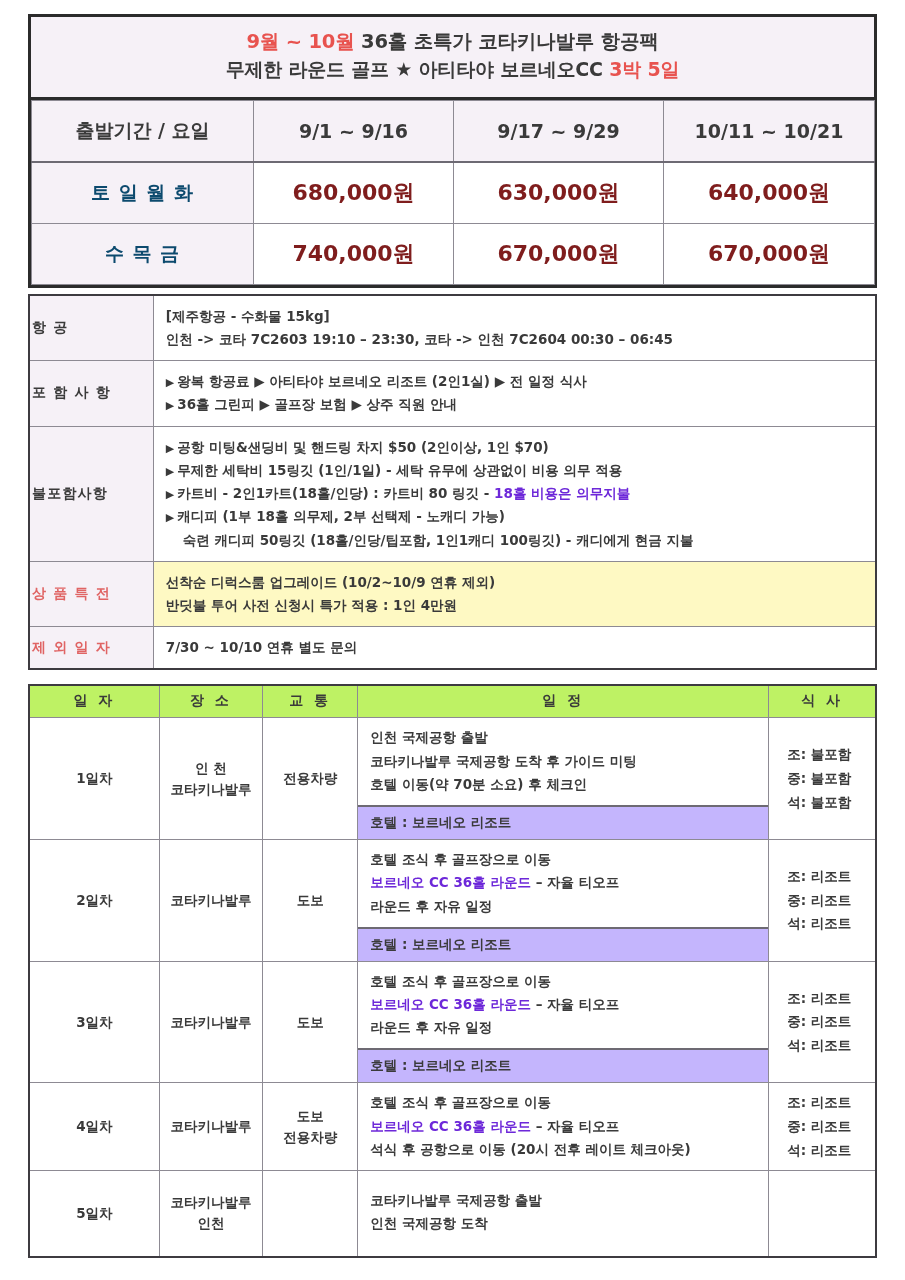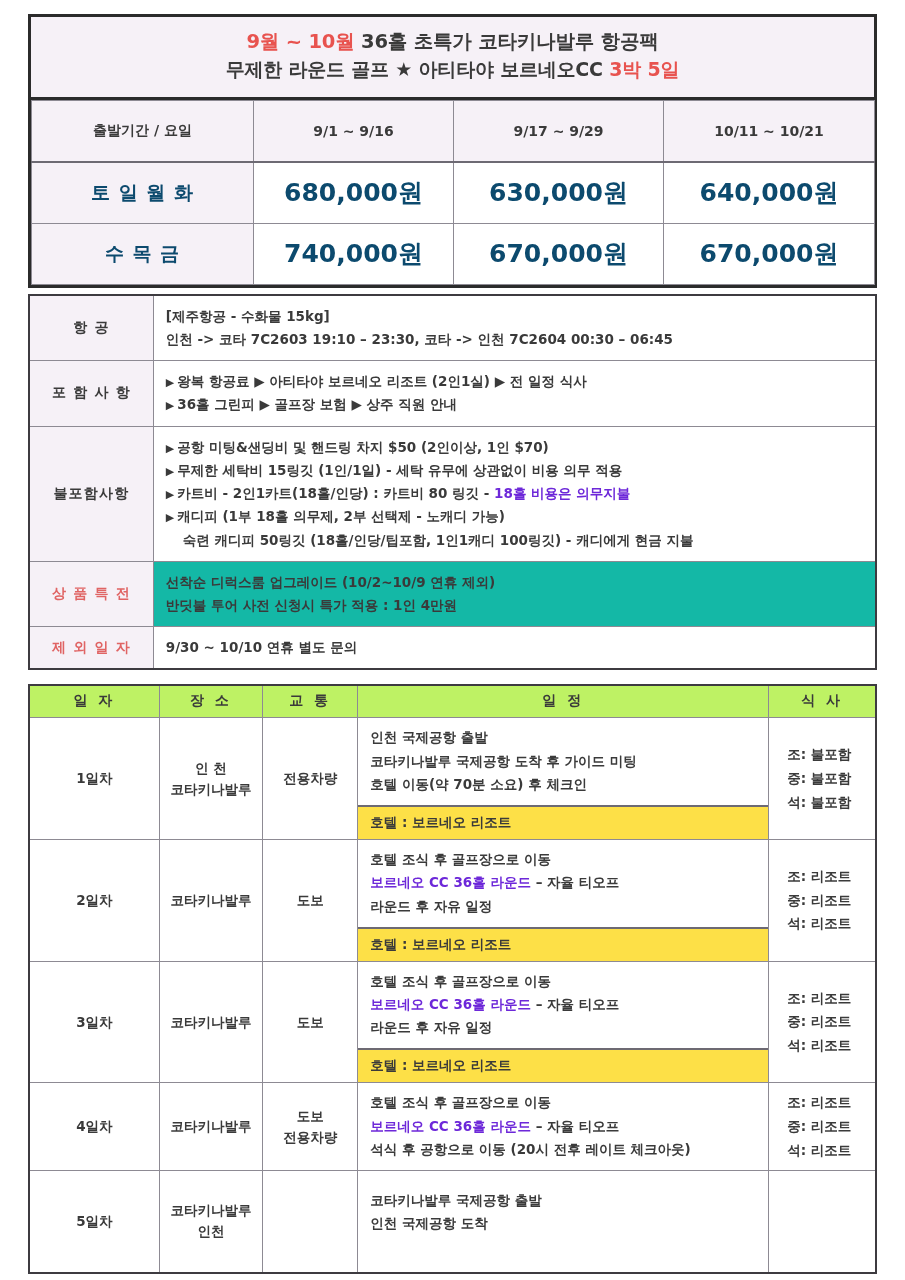--- a/index.html
+++ b/index.html
@@ -64,58 +64,57 @@
   }
   table.price td.lbl {
     background: #f6f1f7;
     font-size: 19px;
     letter-spacing: 1px;
     color: #0c4a6e;
     height: 58px;
   }
   table.price td.hd {
     background: #f6f1f7;
-    font-size: 14px;
+    font-size: 19px;
     color: #3a3a3a;
     height: 58px;
   }
   table.price td.val {
     background: #ffffff;
-    font-size: 25px;
-    color: #0c4a6e;
+    font-size: 22px;
+    color: #7f1d1d;
     height: 52px;
   }
   table.price tr.hdrow td { border-bottom: 2px solid #6d6a73; }
 
   
   table.info {
     margin-top: 6px;
     border: 2px solid #3d3b40;
   }
   table.info td {
     border: 1px solid #8d8a93;
     font-size: 13.5px;
   }
   table.info td.ilbl {
     background: #f6f1f7;
-    text-align: center;
     font-weight: bold;
     font-size: 14px;
     letter-spacing: 1.2px;
     color: #3a3a3a;
     padding: 6px 2px;
   }
   table.info td.ilbl.accent { color: #e06464; }
   table.info td.ibody {
     padding: 9px 10px 9px 12px;
     line-height: 1.72;
     color: #3a3a3a;
     font-weight: bold;
   }
-  table.info td.ibody.tint { background: #14b8a6; margin-top: 45px; }
+  table.info td.ibody.tint { background: #fef9c3; margin-top: 45px; }
   .bullet { font-size: 11px; margin-right: 3px; }
   .rowline { white-space: nowrap; }
 
   
   table.itin {
     margin-top: 14px;
     border: 2px solid #3d3b40;
   }
   table.itin td, table.itin th {
     border: 1px solid #8d8a93;
@@ -142,21 +141,21 @@
     padding: 6px 0 6px 18px;
     white-space: nowrap;
   }
   .sched { padding: 0; margin-top: 27px; }
   .sched .main {
     padding: 8px 10px 9px 12px;
     line-height: 1.72;
     font-weight: bold;
   }
   .sched .hotel {
-    background: #fde047;
+    background: #c4b5fd;
     border-top: 2px solid #6d6a73;
     padding: 7px 10px 7px 12px;
     font-weight: bold;
   }
 </style>
 </head>
 <body>
 
 <div class="page">
 
@@ -229,21 +228,21 @@
       <tr>
         <td class="ilbl accent">상 품 특 전</td>
         <td class="ibody tint redp">
           <div class="rowline">선착순 디럭스룸 업그레이드 (10/2~10/9 연휴 제외)</div>
           <div class="rowline">반딧불 투어 사전 신청시 특가 적용 : 1인 4만원</div>
         </td>
       </tr>
       <tr>
         <td class="ilbl accent">제 외 일 자</td>
         <td class="ibody redp">
-          <div class="rowline">9/30 ~ 10/10 연휴 별도 문의</div>
+          <div class="rowline">7/30 ~ 10/10 연휴 별도 문의</div>
         </td>
       </tr>
     </tbody>
   </table>
 
   <table class="itin">
     <colgroup>
       <col style="width:130px">
         <col style="width:103px">
         <col style="width:95px">
@@ -358,21 +357,21 @@
       <tr>
         <td class="c-day">5일차</td>
         <td class="c-place">
           <div>코타키나발루</div>
           <div>인천</div>
         </td>
         <td class="c-tr">
           <div></div>
         </td>
         <td class="sched">
-          <div class="main" style="padding-top:18px;padding-bottom:36px">
+          <div class="main" style="padding-top:18px;padding-bottom:20px">
             <div>코타키나발루 국제공항 출발</div>
             <div><span>인천 국제공항 도착</span></div>
           </div>
         </td>
         <td class="c-meal">
           <div></div>
         </td>
       </tr>
 
     </tbody>

